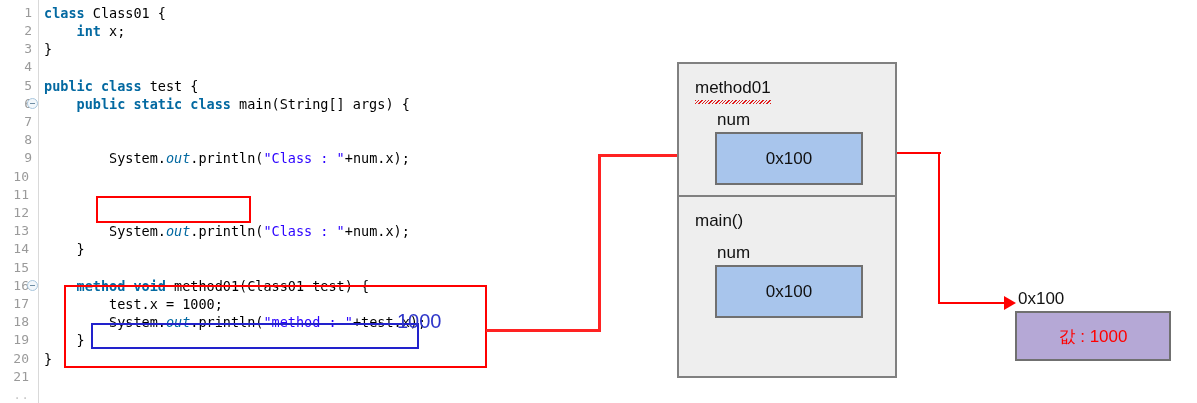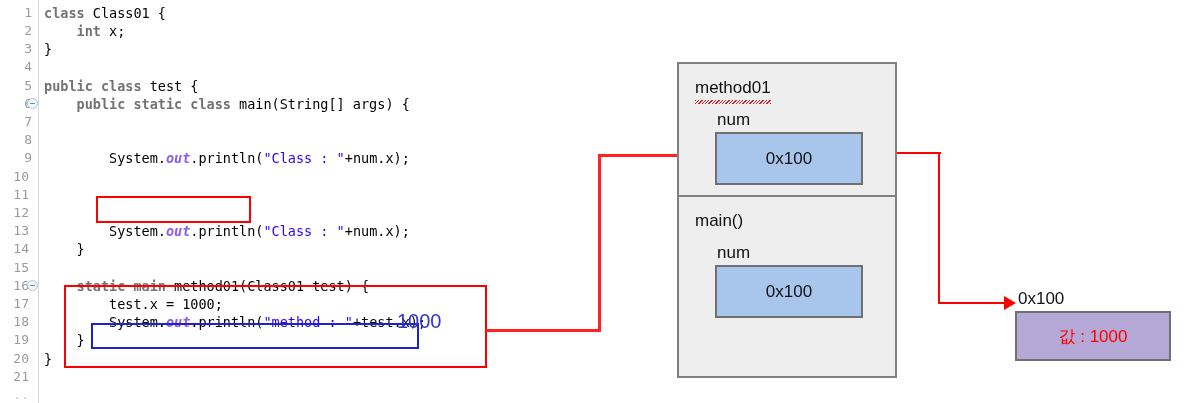--- a/index.html
+++ b/index.html
@@ -67,23 +67,23 @@
   .cl {
     position: absolute;
     left: 4px;
     height: 18.2px;
     line-height: 18.2px;
     font-family: "DejaVu Sans Mono", monospace;
     font-size: 13.5px;
     color: #000000;
     white-space: pre;
   }
-  .kw { color: #737373; font-weight: bold; }
+  .kw { color: #0369a1; font-weight: bold; }
   .str { color: #2a00ff; }
-  .fld { color: #8b5cf6; font-weight: bold; }
+  .fld { color: #0369a1; }
   .ital { font-style: italic; }
   .mth { font-style: italic; color: #000000; }
 
   
   .redbox {
     position: absolute;
     border: 2px solid #ff0000;
     box-sizing: border-box;
     background: transparent;
   }
@@ -240,21 +240,21 @@
       <div class="cl" style="top:40px">}</div>
       <div class="cl" style="top:58px"> </div>
       <div class="cl" style="top:77px"><span class="kw">public class</span> test {</div>
       <div class="cl" style="top:95px">    <span class="kw">public static class</span> main(String[] args) {</div>
       <div class="cl" style="top:149px">        System.<span class="fld ital">out</span>.println(<span class="str">"Class : "</span>+num.x);</div>
       <div class="cl" style="top:168px"> </div>
       <div class="cl" style="top:204px"> </div>
       <div class="cl" style="top:222px">        System.<span class="fld ital">out</span>.println(<span class="str">"Class : "</span>+num.x);</div>
       <div class="cl" style="top:240px">    }</div>
       <div class="cl" style="top:259px"> </div>
-      <div class="cl" style="top:277px">    <span class="kw">static main</span> method01(Class01 test) {</div>
+      <div class="cl" style="top:277px">    <span class="kw">method void</span> method01(Class01 test) {</div>
       <div class="cl" style="top:295px">        test.x = 1000;</div>
       <div class="cl" style="top:313px">        System.<span class="fld ital">out</span>.println(<span class="str">"method : "</span>+test.x);</div>
       <div class="cl" style="top:331px">    }</div>
       <div class="cl" style="top:350px">}</div>
     </div>
 
     <div class="redbox" style="left:96px;  top:196px; width:155px; height:27px;"></div>
     <div class="redbox" style="left:64px;  top:285px; width:423px; height:83px;"></div>
     <div class="bluebox" style="left:91px;  top:323px; width:328px; height:26px;"></div>
     <div id="anno1000" style="left:397px; top:310px;">1000</div>

